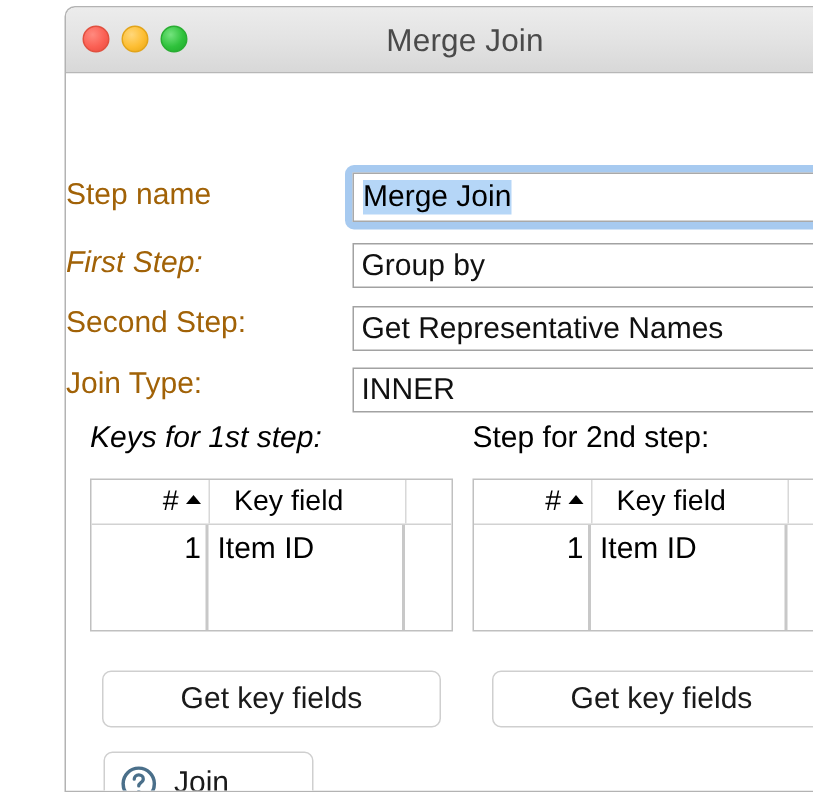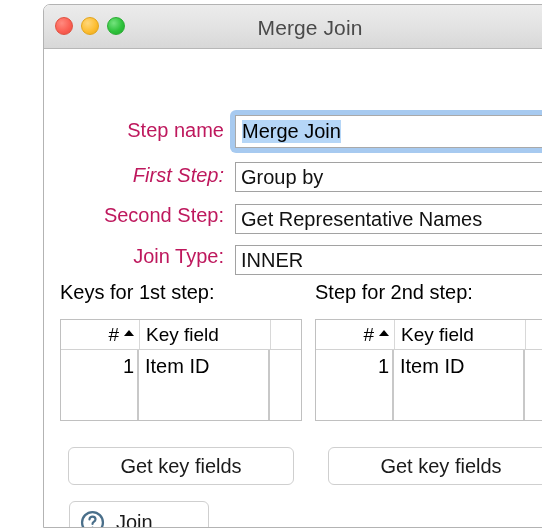--- a/index.html
+++ b/index.html
@@ -72,23 +72,23 @@
   
   .content {
     position: relative;
     height: 479px;
     background: #ffffff;
   }
 
   
   .flabel {
     position: absolute;
-    text-align: right;
-    font-size: 20px;
-    color: #be185d;
+    text-align: left;
+    font-size: 20px;
+    color: #a16207;
     white-space: nowrap;
   }
 
   
   .focusring {
     position: absolute;
     left: 186px;
     top: 61px;
     width: 350px;
     height: 43px;
@@ -189,21 +189,21 @@
     top: 0;
     height: 100%;
     display: flex;
     align-items: center;
     font-size: 19px;
     color: #000;
     box-sizing: border-box;
     white-space: nowrap;
   }
   .th.num   { left: 0;   width: 77px; justify-content: flex-end; padding-right: 4px; }
-  .th.key   { left: 78px; width: 156px; padding-left: 6px; border-left: 1px solid #d8d8d8; }
+  .th.key   { left: 78px; width: 156px; padding-left: 16px; border-left: 1px solid #d8d8d8; }
   .th.pad   { left: 209px; right: 0; border-left: 1px solid #d8d8d8; }
   .caret {
     display: inline-block;
     margin-left: 5px;
     margin-bottom: 3px;
     width: 0; height: 0;
     border-left: 5px solid transparent;
     border-right: 5px solid transparent;
     border-bottom: 6px solid #000;
   }
@@ -300,21 +300,21 @@
           </div>
       </div>
 
       <div class="combo" style="left:191px; top:196px; width:345px;">
         <div class="ctext">INNER</div>
         <div class="carrow">
             <i class="tri"></i>
           </div>
       </div>
 
-      <div class="caption" style="left:16px; top:232px;">Keys for 1st step:</div>
+      <div class="caption" style="left:16px; top:232px;font-style:italic;">Keys for 1st step:</div>
       <div class="caption" style="left:271px; top:232px;">Step for 2nd step:</div>
 
       <div class="table" style="left:16px; top:270px; width:242px; height:102px;">
         <div class="thead">
           <div class="th num">
             <span>#</span>
               <i class="caret"></i>
           </div>
           <div class="th key">
             <span>Key field</span>

